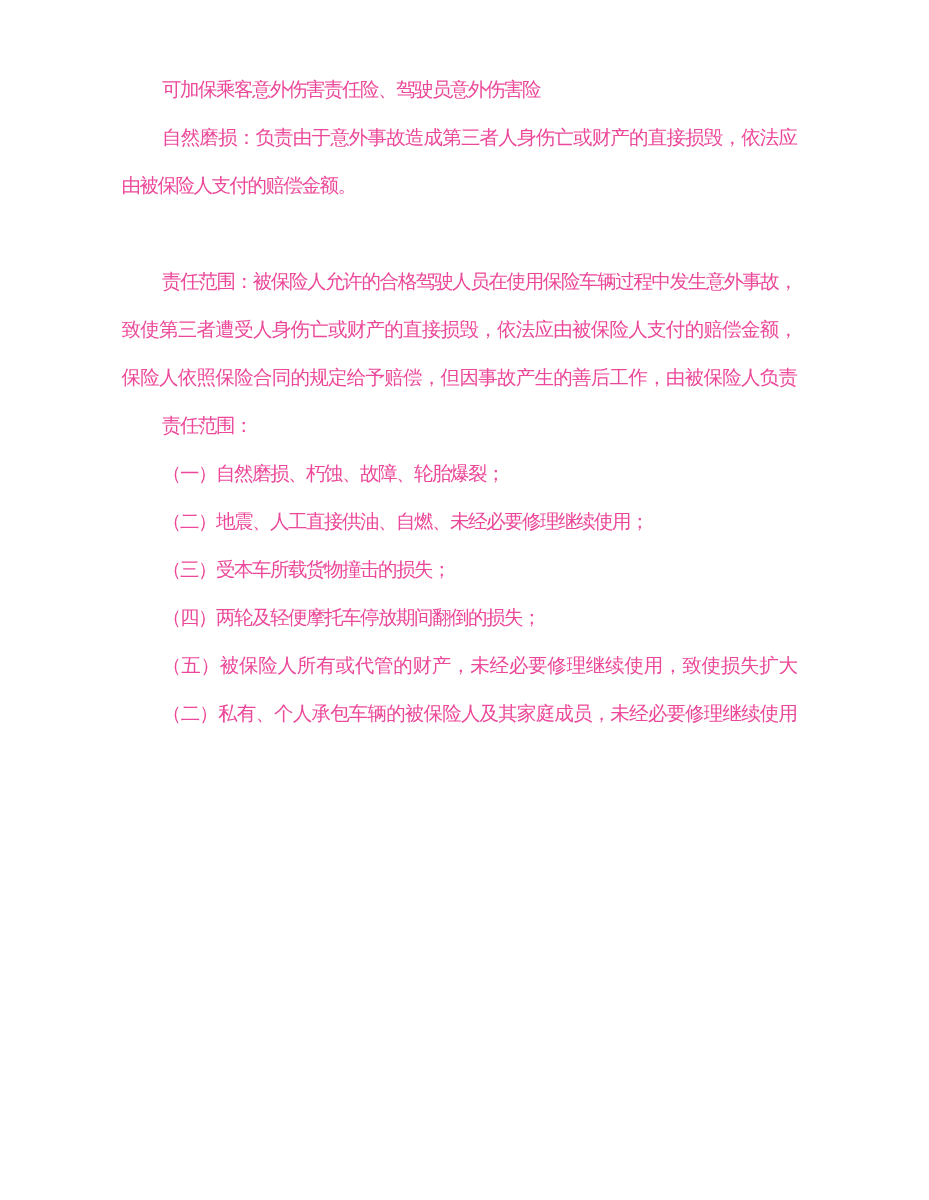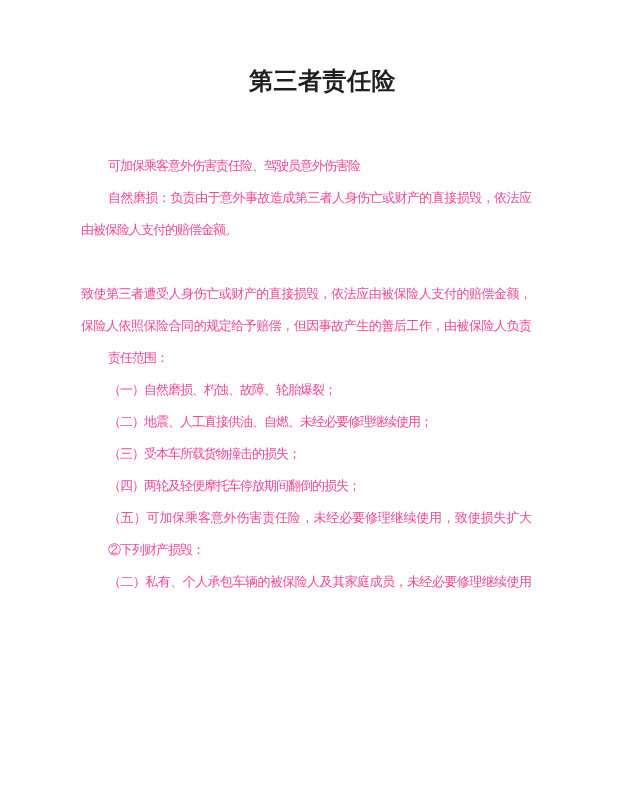--- a/index.html
+++ b/index.html
@@ -52,37 +52,36 @@
   }
   .spacer {
     height: 32px;
   }
 </style>
 </head>
 <body>
 
 <div class="page">
 
-  <h1 class="doc-title">第三者责任险</h1>
 
   <div class="doc-body">
 
     <div class="line indent">可加保乘客意外伤害责任险、驾驶员意外伤害险</div>
     <div class="line indent fill">自然磨损：负责由于意外事故造成第三者人身伤亡或财产的直接损毁，依法应</div>
     <div class="line">由被保险人支付的赔偿金额。</div>
 
     <div class="spacer"></div>
 
+    <div class="line indent fill">责任范围：被保险人允许的合格驾驶人员在使用保险车辆过程中发生意外事故，</div>
     <div class="line fill">致使第三者遭受人身伤亡或财产的直接损毁，依法应由被保险人支付的赔偿金额，</div>
     <div class="line fill">保险人依照保险合同的规定给予赔偿，但因事故产生的善后工作，由被保险人负责</div>
 
     <div class="line indent">责任范围：</div>
     <div class="line indent">（一）自然磨损、朽蚀、故障、轮胎爆裂；</div>
     <div class="line indent">（二）地震、人工直接供油、自燃、未经必要修理继续使用；</div>
     <div class="line indent">（三）受本车所载货物撞击的损失；</div>
     <div class="line indent">（四）两轮及轻便摩托车停放期间翻倒的损失；</div>
-    <div class="line indent fill">（五）可加保乘客意外伤害责任险，未经必要修理继续使用，致使损失扩大</div>
+    <div class="line indent fill">（五）被保险人所有或代管的财产，未经必要修理继续使用，致使损失扩大</div>
 
-    <div class="line indent">②下列财产损毁：</div>
     <div class="line indent fill">（二）私有、个人承包车辆的被保险人及其家庭成员，未经必要修理继续使用</div>
 
   </div>
 </div>
 
 </body></html>

